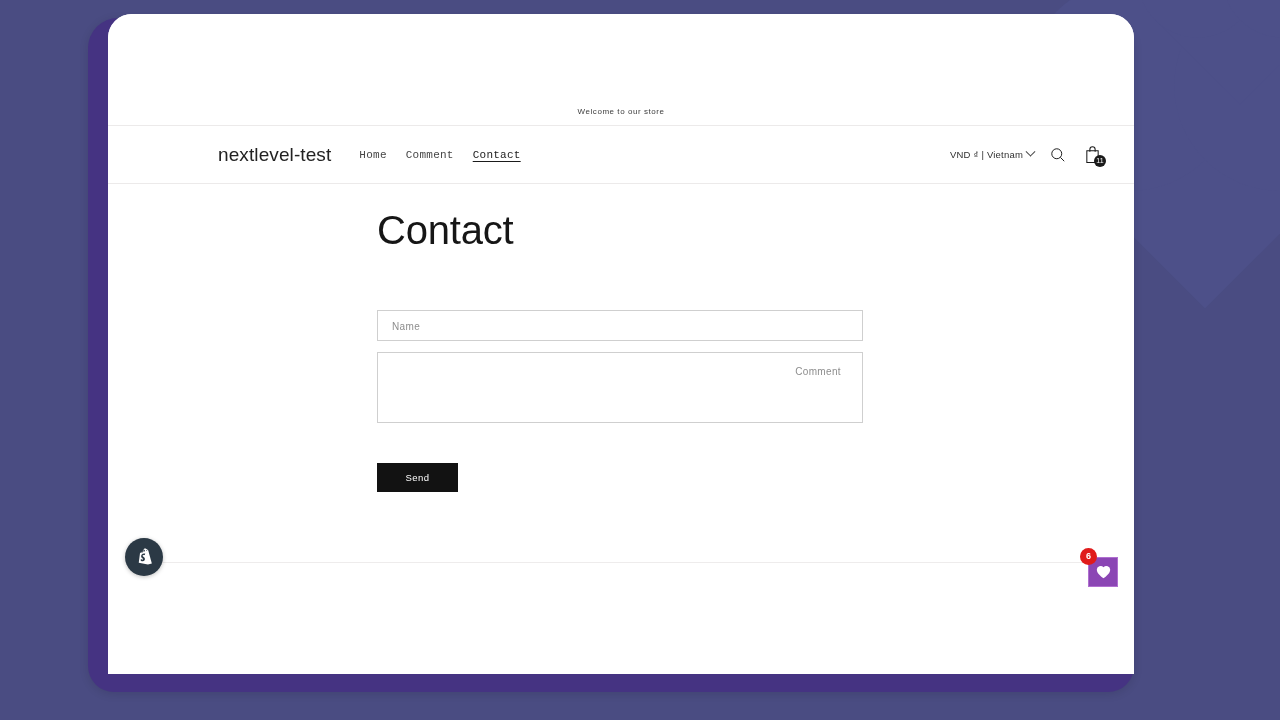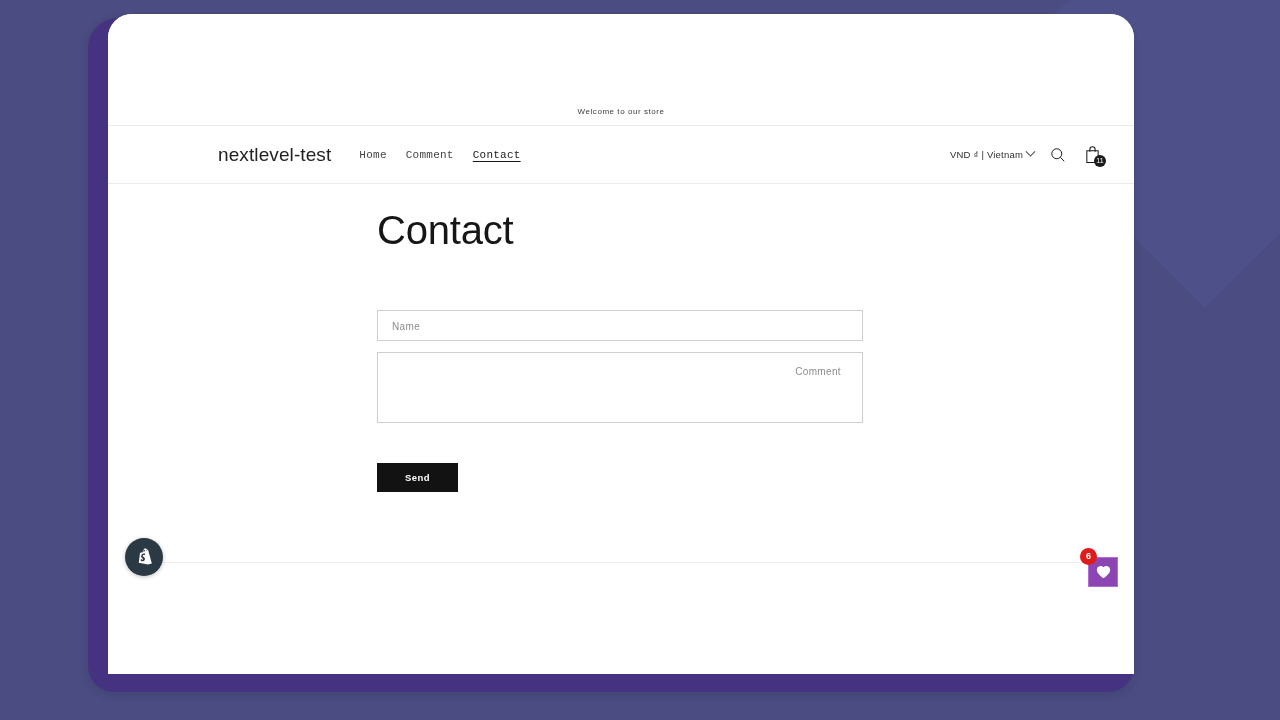--- a/index.html
+++ b/index.html
@@ -251,21 +251,21 @@
   }
   .send-button {
     margin-top: 25px;
     width: 81px;
     height: 29px;
     background: #121212;
     color: #ffffff;
     border: none;
     font-family: "Liberation Sans", sans-serif;
     font-size: 9.5px;
-    font-weight: 700;
+    font-weight: 400;
     letter-spacing: .4px;
     cursor: pointer;
   }
 
   
   .footer-divider {
     position: absolute;
     left: 32px;
     right: 32px;
     top: 548px;

